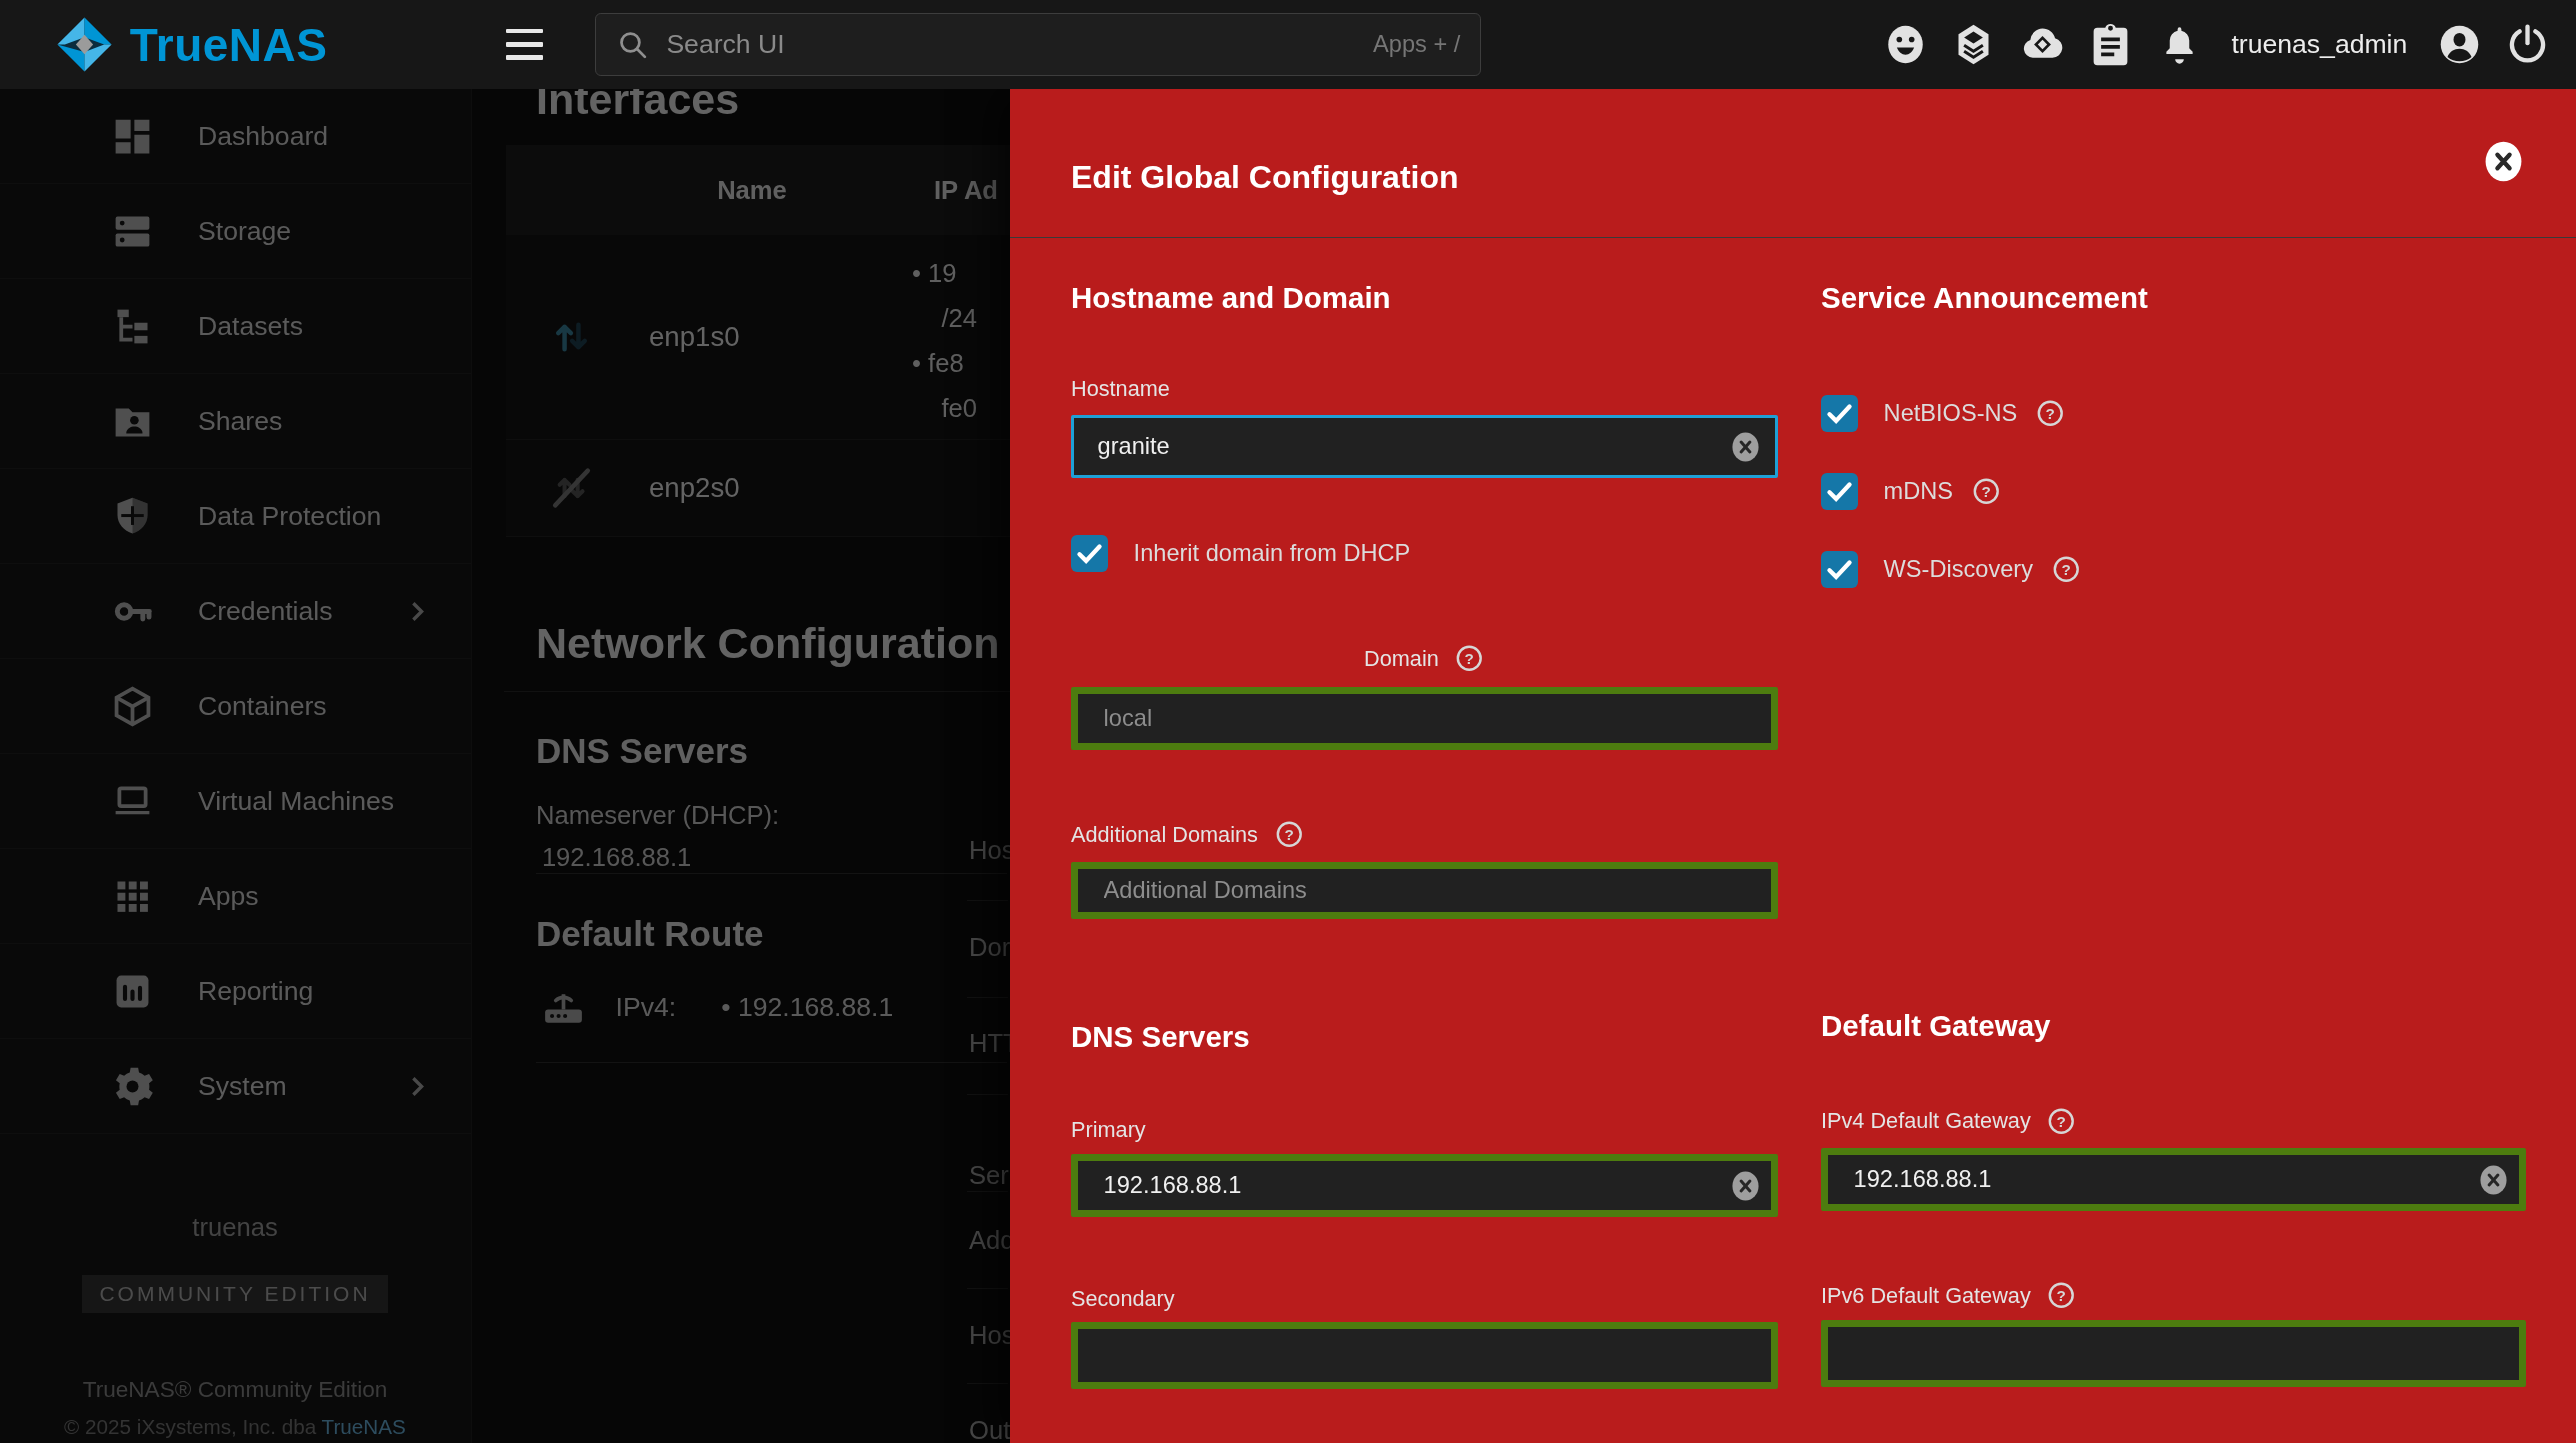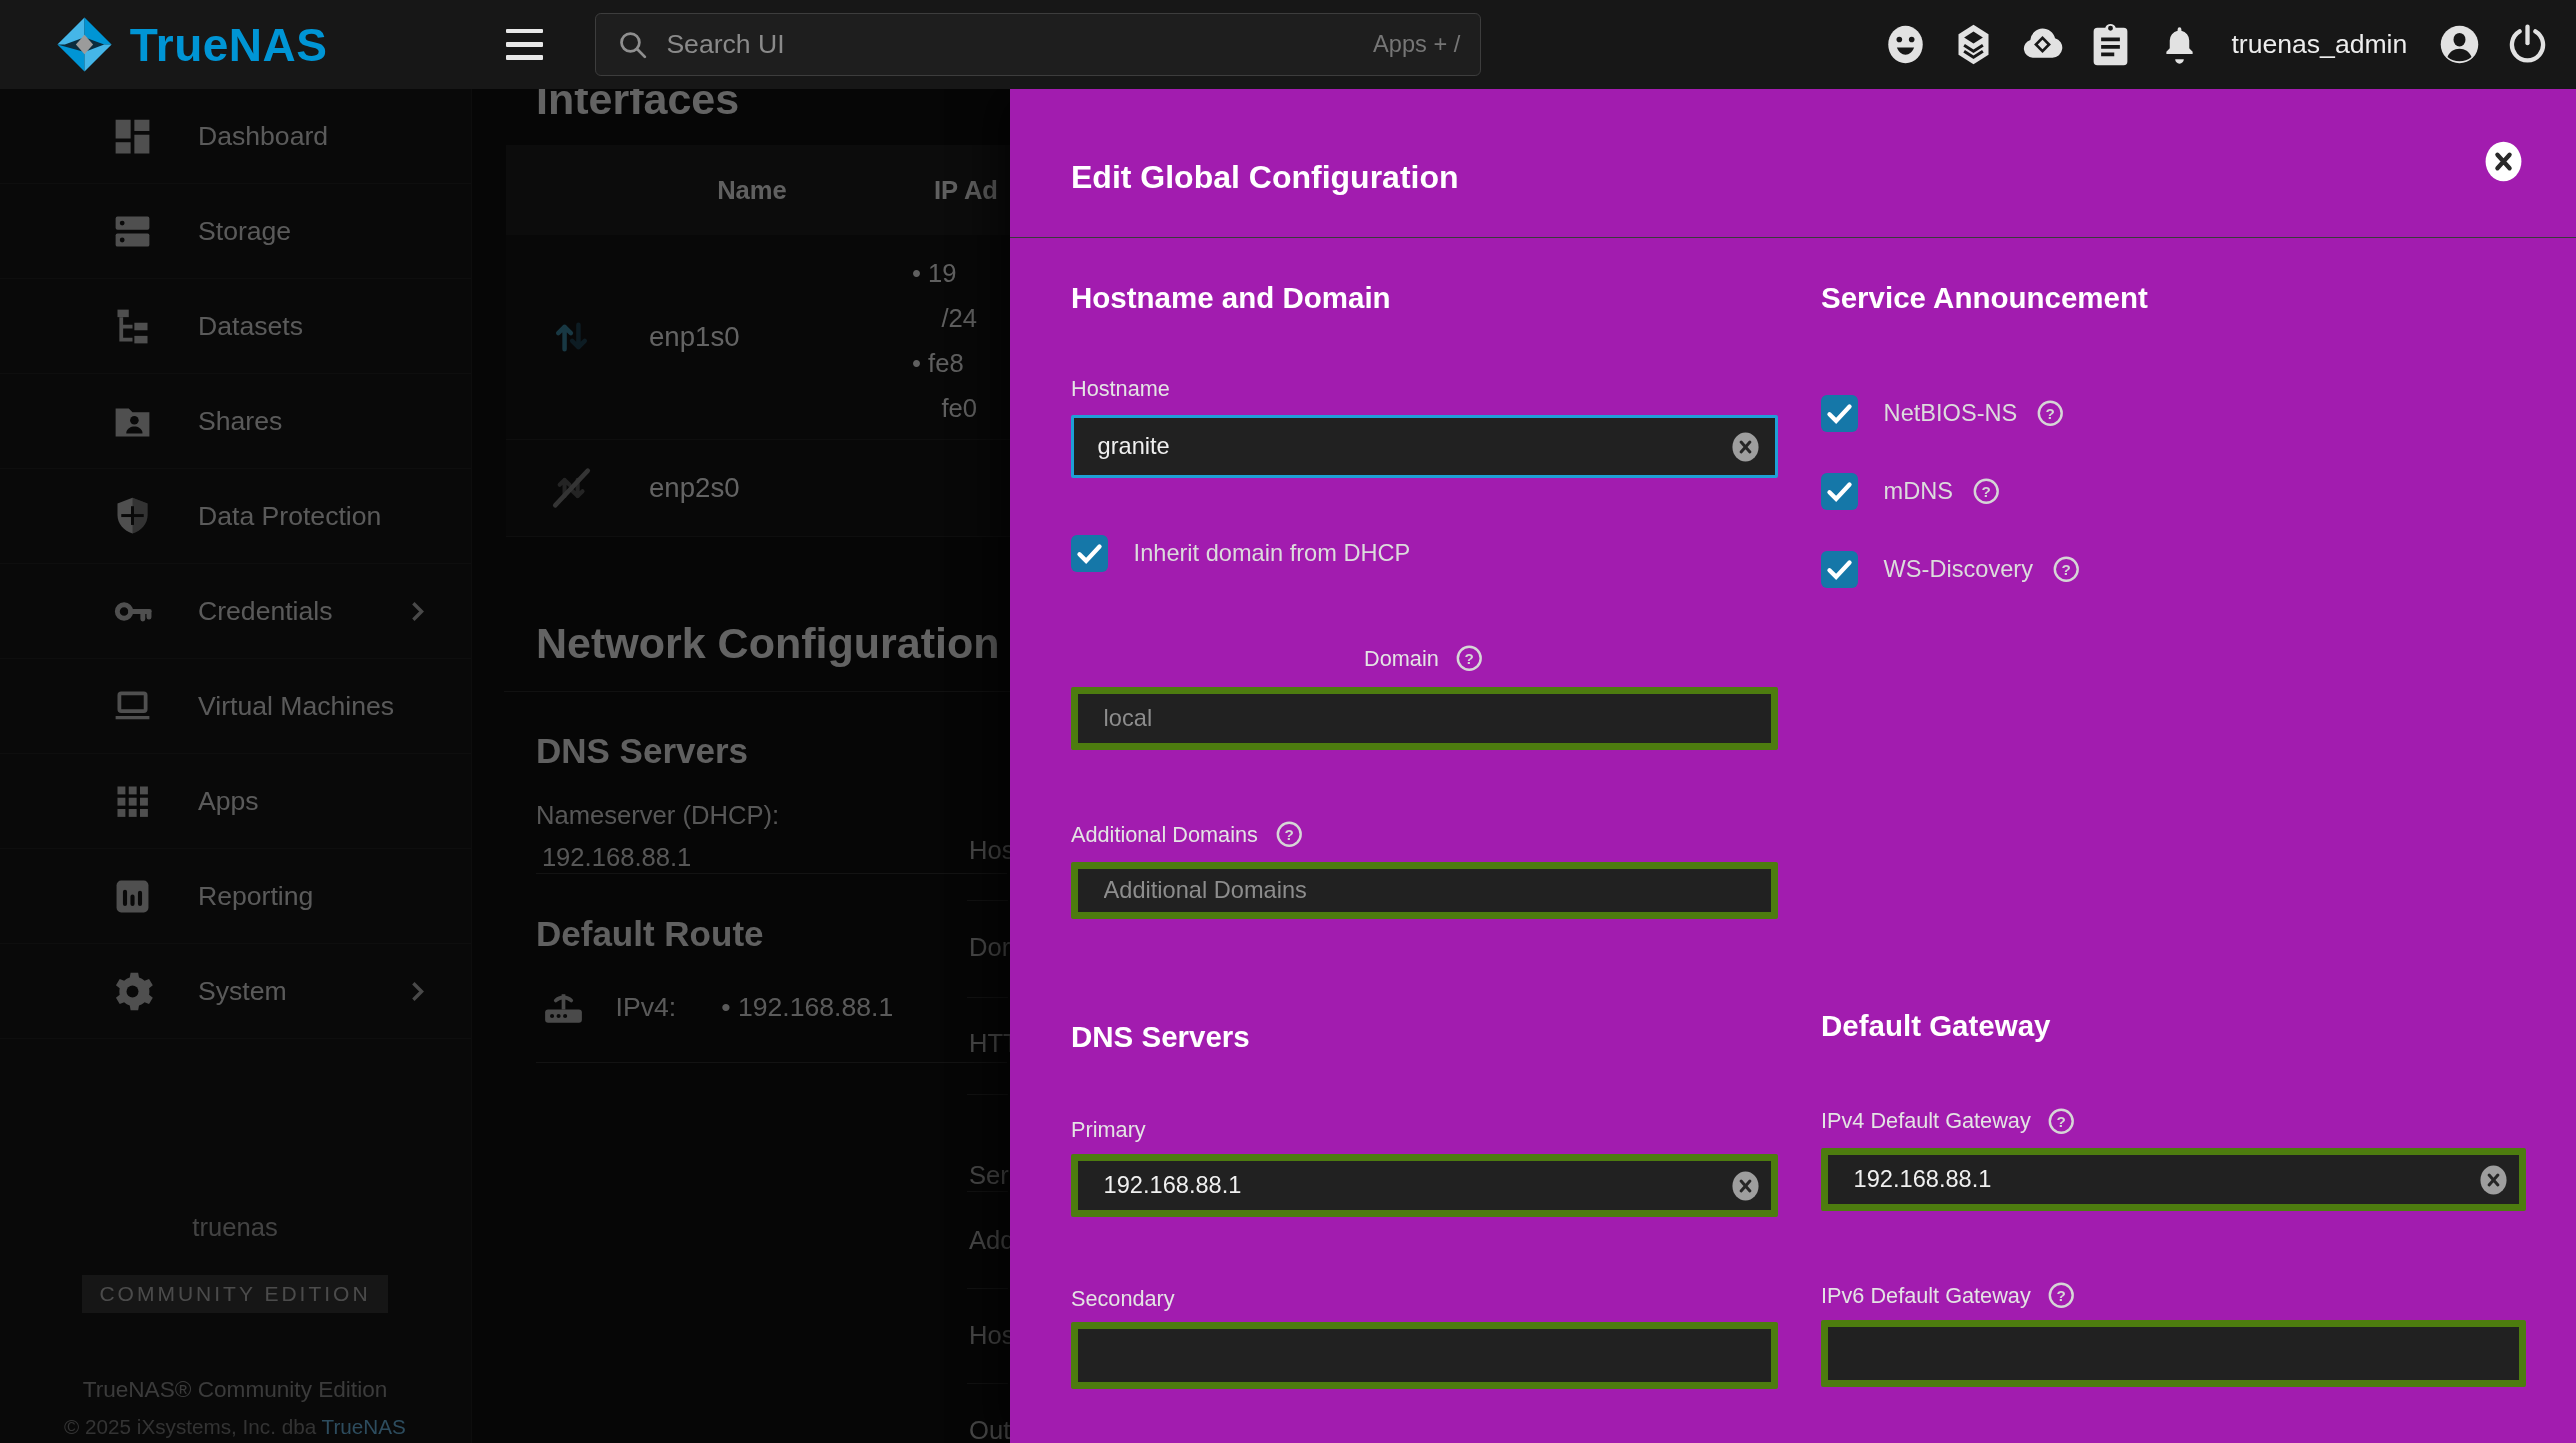--- a/index.html
+++ b/index.html
@@ -64,21 +64,21 @@
   .route-row{position:absolute;left:67px;top:894px;display:flex;align-items:center;color:#bdbdbd;font-size:26.6px;}
   .route-row svg{width:49px;height:49px;color:#9c9c9c;margin-right:27.6px;}
   .route-row .rv{margin-left:45px;}
   .cutlab{position:absolute;left:497px;width:41px;overflow:hidden;white-space:nowrap;color:#989898;font-size:25.6px;}
   .cutdiv{position:absolute;left:495px;width:41px;border-top:1px solid #272727;}
 
   
   .overlay{position:absolute;left:0;top:89px;width:2576px;height:1354px;background:rgba(0,0,0,0.52);z-index:3;cursor:pointer;}
 
   
-  .panel{position:absolute;left:1010px;top:89px;width:1566px;height:1354px;background:#a21caf;z-index:4;box-shadow:-13.8px 0 43px rgba(0,0,0,0.65);}
+  .panel{position:absolute;left:1010px;top:89px;width:1566px;height:1354px;background:#b91c1c;z-index:4;box-shadow:-13.8px 0 43px rgba(0,0,0,0.65);}
   .p-head{position:absolute;left:0;top:0;right:0;height:148px;border-bottom:1px solid #3a3a3a;}
   .p-title{position:absolute;left:61px;top:49px;font-size:32px;font-weight:bold;color:#ffffff;}
   .p-close{position:absolute;right:51px;top:51px;width:43px;height:43px;background:none;border:none;padding:0;cursor:pointer;}
   .p-close svg{width:43px;height:43px;}
   .p-body{position:absolute;left:61px;top:177px;width:1455px;display:grid;grid-template-columns:707px 705px;column-gap:43px;}
   .h2{font-size:29.5px;font-weight:bold;color:#ffffff;margin:11.8px 0 0;line-height:39px;}
   .fg-label{display:flex;align-items:center;gap:15.7px;color:#e4e4e4;font-size:21.7px;line-height:25.6px;}
   .help{width:30.5px;height:30.5px;color:#d6d6d6;flex:none;cursor:pointer;}
   .tbox{position:relative;}
   .tbox input{width:100%;box-sizing:border-box;height:63px;background:#212121;border:7px solid #4d7c0f;border-radius:2px;color:#f0f0f0;font-size:23.6px;padding:0 69px 0 25.6px;outline:none;font-family:inherit;}
@@ -244,20 +244,29 @@
         </svg>
       </span>
     <span class="slabel">Credentials</span>
     <svg class="chev" viewBox="0 0 24 24">
         <path d="M9 6l6 6-6 6" stroke="currentColor" stroke-width="2.4" fill="none"></path>
       </svg>
   </div>
   <div class="sitem">
     <span class="sicon">
         <svg viewBox="0 0 24 24">
+          <path d="M12 2.5l8.5 4.7v9.6L12 21.5l-8.5-4.7V7.2z" fill="none" stroke="currentColor" stroke-width="2"></path>
+          <path d="M3.8 7.4L12 12l8.2-4.6M12 12v9.2" stroke="currentColor" stroke-width="2" fill="none"></path>
+        </svg>
+      </span>
+    <span class="slabel">Containers</span>
+  </div>
+  <div class="sitem">
+    <span class="sicon">
+        <svg viewBox="0 0 24 24">
           <rect x="5" y="5" width="14" height="9.5" rx="1" fill="none" stroke="currentColor" stroke-width="2"></rect>
           <path d="M3 17h18v1.8H3z" fill="currentColor"></path>
         </svg>
       </span>
     <span class="slabel">Virtual Machines</span>
   </div>
   <div class="sitem">
     <span class="sicon">
         <svg viewBox="0 0 24 24">
           <g fill="currentColor">

